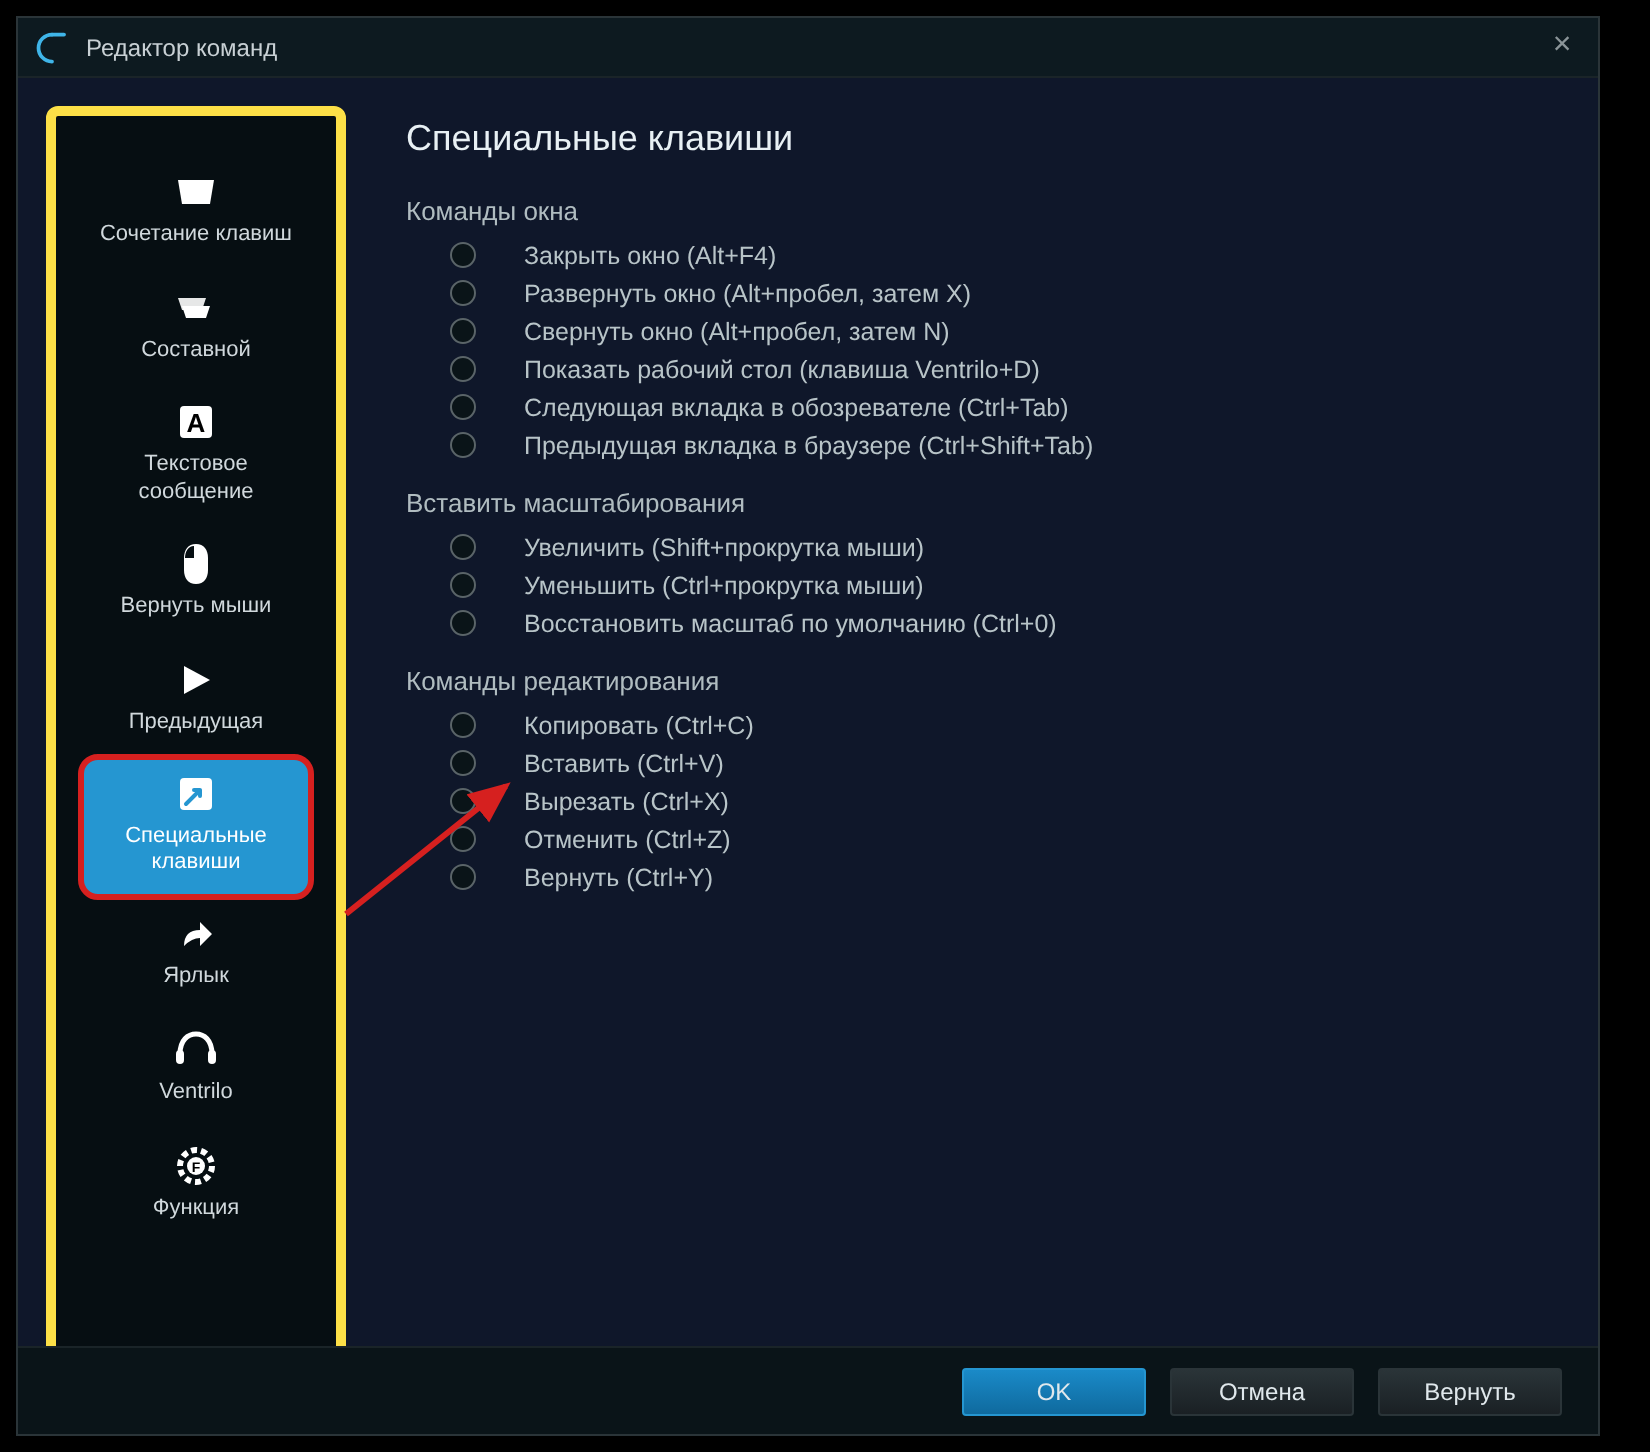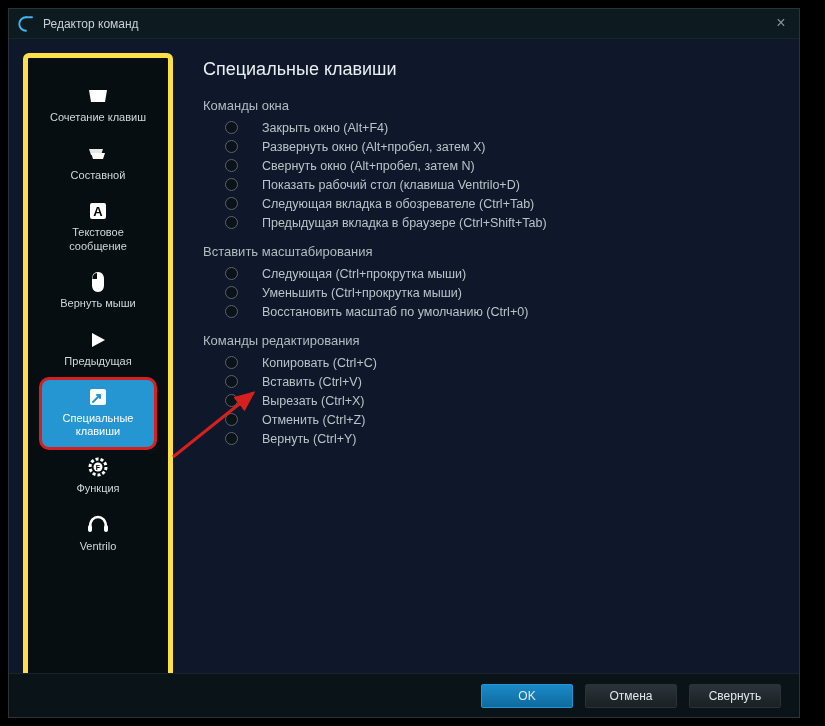--- a/index.html
+++ b/index.html
@@ -250,43 +250,51 @@
           <div class="selected-highlight"></div>
           <div class="side-icon">
             <svg width="20" height="20" viewBox="0 0 20 20">
                 <rect x="2" y="2" width="16" height="16" rx="2" fill="#fff"></rect>
                 <path d="M5 15 L12 8 M12 8 L12 11 M12 8 L9 8" stroke="#2596d1" stroke-width="2" fill="none" stroke-linecap="round"></path>
               </svg>
           </div>
           <span>Специальные клавиши</span>
         </div>
 
+        <div class="side-item">
+          <div class="side-icon">
+            <svg width="20" height="20" viewBox="0 0 20 20">
+                <path fill="#fff" d="M4 16 Q4 8 12 8 L12 4 L18 10 L12 16 L12 12 Q8 12 4 16 Z"></path>
+              </svg>
+          </div>
+          <span>Ярлык</span>
+        </div>
+
+        <div class="side-item">
+          <div class="side-icon">
+            <svg width="22" height="20" viewBox="0 0 22 20">
+                <path fill="none" stroke="#fff" stroke-width="2.5" d="M3 12 C3 5 7 2 11 2 C15 2 19 5 19 12"></path>
+                <rect x="1" y="10" width="4" height="7" rx="2" fill="#fff"></rect>
+                <rect x="17" y="10" width="4" height="7" rx="2" fill="#fff"></rect>
+              </svg>
+          </div>
+          <span>Ventrilo</span>
+        </div>
 
         <div class="side-item">
           <div class="side-icon">
             <svg width="20" height="20" viewBox="0 0 20 20">
                 <circle cx="10" cy="10" r="8" fill="none" stroke="#fff" stroke-width="3" stroke-dasharray="3 2"></circle>
                 <circle cx="10" cy="10" r="4.5" fill="#fff"></circle>
                 <text x="10" y="13" text-anchor="middle" font-size="7" font-weight="bold" fill="#000">F</text>
               </svg>
           </div>
           <span>Функция</span>
         </div>
 
-        <div class="side-item">
-          <div class="side-icon">
-            <svg width="22" height="20" viewBox="0 0 22 20">
-                <path fill="none" stroke="#fff" stroke-width="2.5" d="M3 12 C3 5 7 2 11 2 C15 2 19 5 19 12"></path>
-                <rect x="1" y="10" width="4" height="7" rx="2" fill="#fff"></rect>
-                <rect x="17" y="10" width="4" height="7" rx="2" fill="#fff"></rect>
-              </svg>
-          </div>
-          <span>Ventrilo</span>
-        </div>
-
       </div>
 
       <div class="content">
         <div class="page-title">Специальные клавиши</div>
 
         <div class="section">
           <div class="section-title">Команды окна</div>
           <div class="option">
               <span class="radio"></span>
               <span>Закрыть окно (Alt+F4)</span>
@@ -310,21 +318,21 @@
           <div class="option">
               <span class="radio"></span>
               <span>Предыдущая вкладка в браузере (Ctrl+Shift+Tab)</span>
             </div>
         </div>
 
         <div class="section">
           <div class="section-title">Вставить масштабирования</div>
           <div class="option">
               <span class="radio"></span>
-              <span>Следующая (Ctrl+прокрутка мыши)</span>
+              <span>Увеличить (Shift+прокрутка мыши)</span>
             </div>
           <div class="option">
               <span class="radio"></span>
               <span>Уменьшить (Ctrl+прокрутка мыши)</span>
             </div>
           <div class="option">
               <span class="radio"></span>
               <span>Восстановить масштаб по умолчанию (Ctrl+0)</span>
             </div>
         </div>
@@ -365,18 +373,18 @@
     </svg>
 
     <div class="footer">
       <div class="btn primary">
           <span>OK</span>
         </div>
       <div class="btn">
           <span>Отмена</span>
         </div>
       <div class="btn">
-          <span>Свернуть</span>
+          <span>Вернуть</span>
         </div>
     </div>
 
   </div>
 </div>
 
 </body></html>

